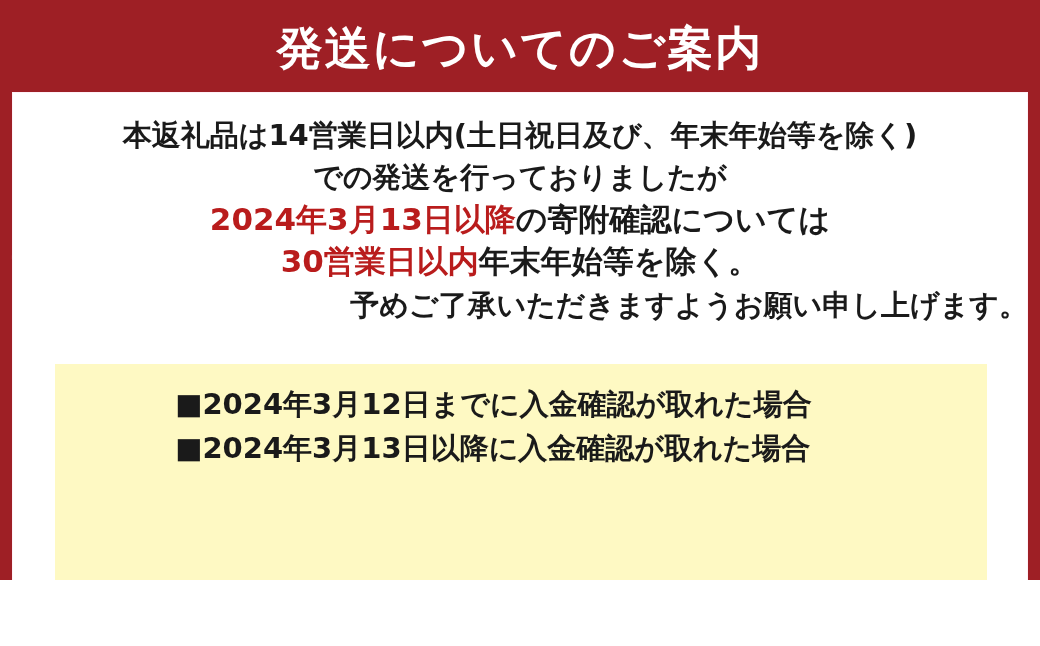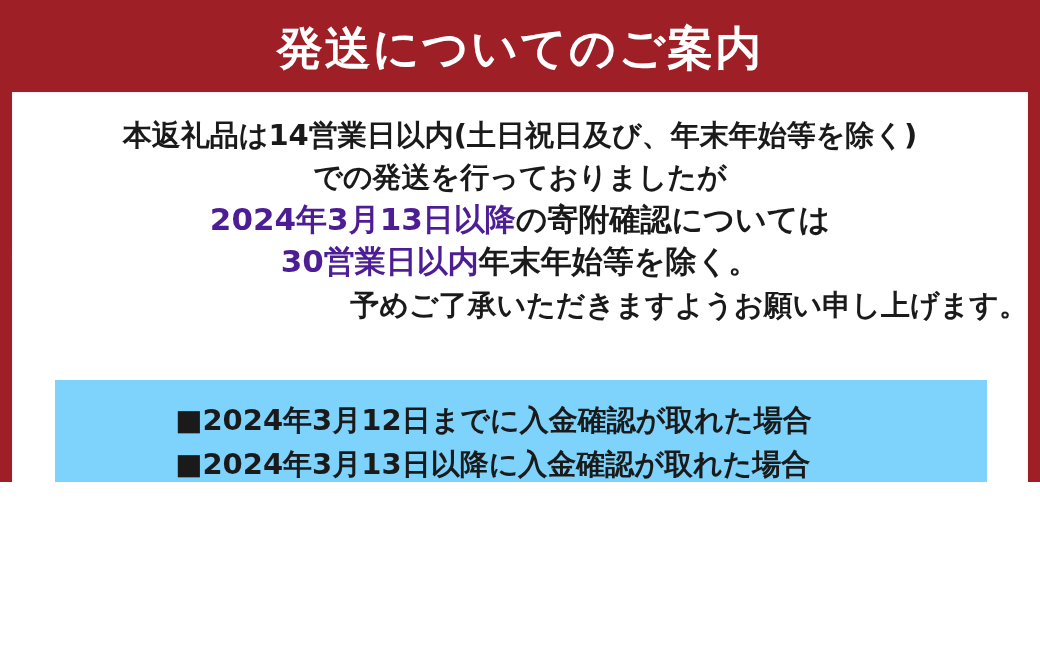--- a/index.html
+++ b/index.html
@@ -8,21 +8,21 @@
     padding: 0;
     background: #ffffff;
   }
   body {
     font-family: "DejaVu Sans", "Liberation Sans", sans-serif;
   }
 
   .notice {
     position: relative;
     width: 1040px;
-    height: 482px;
+    height: 580px;
     overflow: hidden;
     background: #9e1f25;
     box-sizing: border-box;
   }
 
   
   .header-band {
     position: absolute;
     left: 0;
     top: 0;
@@ -142,31 +142,31 @@
     line-height: 42px;
     white-space: nowrap;
     letter-spacing: 0px;
   }
   .body-line.line-1 { font-size: 29px; }
   .body-line.line-2 { font-size: 29px; }
   .body-line.line-3 { font-size: 31px; }
   .body-line.line-4 { font-size: 31px; }
   .body-line.line-5 { font-size: 29px; margin-top: 2px; text-align: right; }
   .em-red {
-    color: #4c1d95;
+    color: #b91c1c;
   }
 
   
   .cream-box {
     position: absolute;
     left: 43px;
-    top: 288px;
+    top: 272px;
     width: 932px;
     height: 242px;
-    background: #7dd3fc;
+    background: #fef9c3;
     box-sizing: border-box;
     padding-top: 18px;
   }
   .case-block {
     padding-left: 120px;
   }
   .case-block + .case-block {
   }
   .case-heading {
     font-size: 29px;

